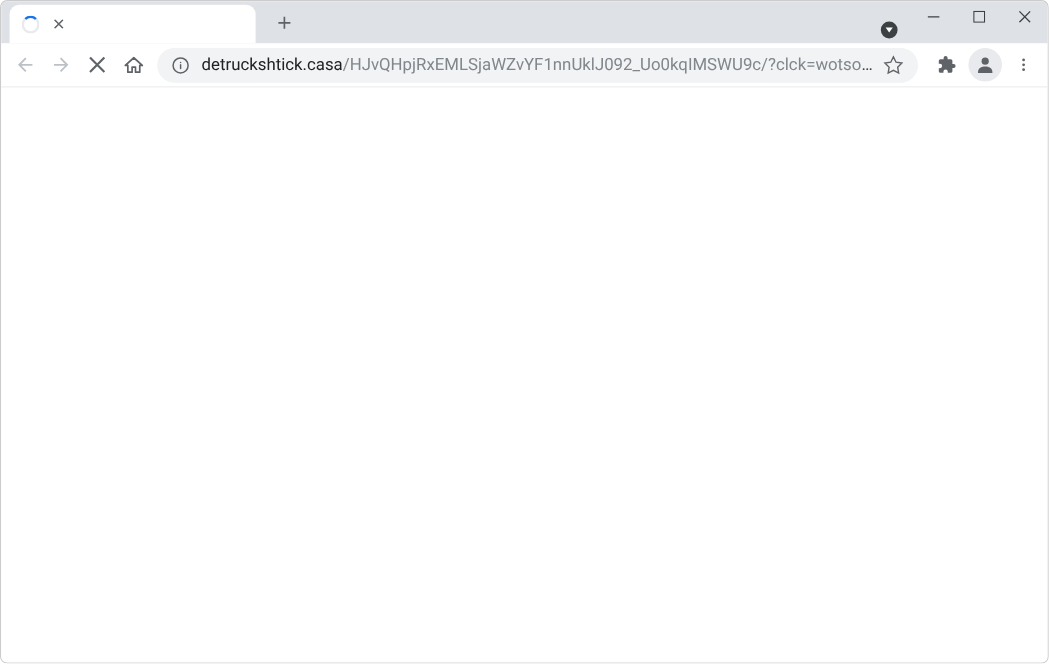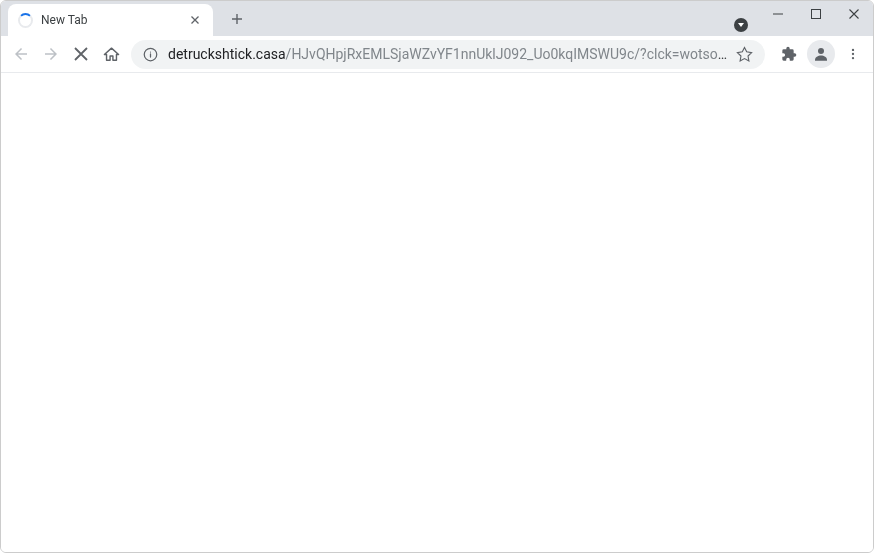--- a/index.html
+++ b/index.html
@@ -188,21 +188,20 @@
     }
   </style>
 </head>
 <body>
 
 <div class="browser-window">
 
   <div class="tab-strip">
     <div class="tab">
       <div class="tab-spinner"></div>
-      <span class="tab-title">New Tab</span>
       <div class="tab-close">
         <svg width="8" height="8" viewBox="0 0 8 8">
             <path d="M0.5 0.5 L7.5 7.5 M7.5 0.5 L0.5 7.5" stroke="currentColor" stroke-width="1.3" fill="none"></path>
           </svg>
       </div>
     </div>
     <div class="new-tab-btn">
       <svg width="12" height="12" viewBox="0 0 12 12">
           <path d="M6 1 V11 M1 6 H11" stroke="currentColor" stroke-width="1.4" fill="none"></path>
         </svg>

